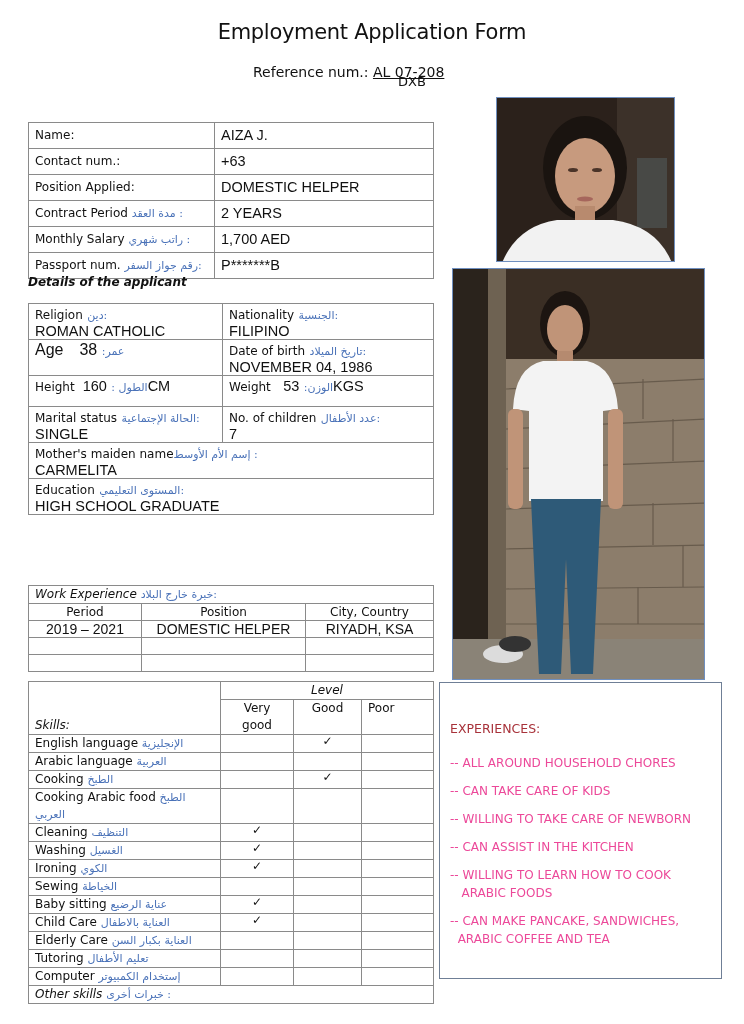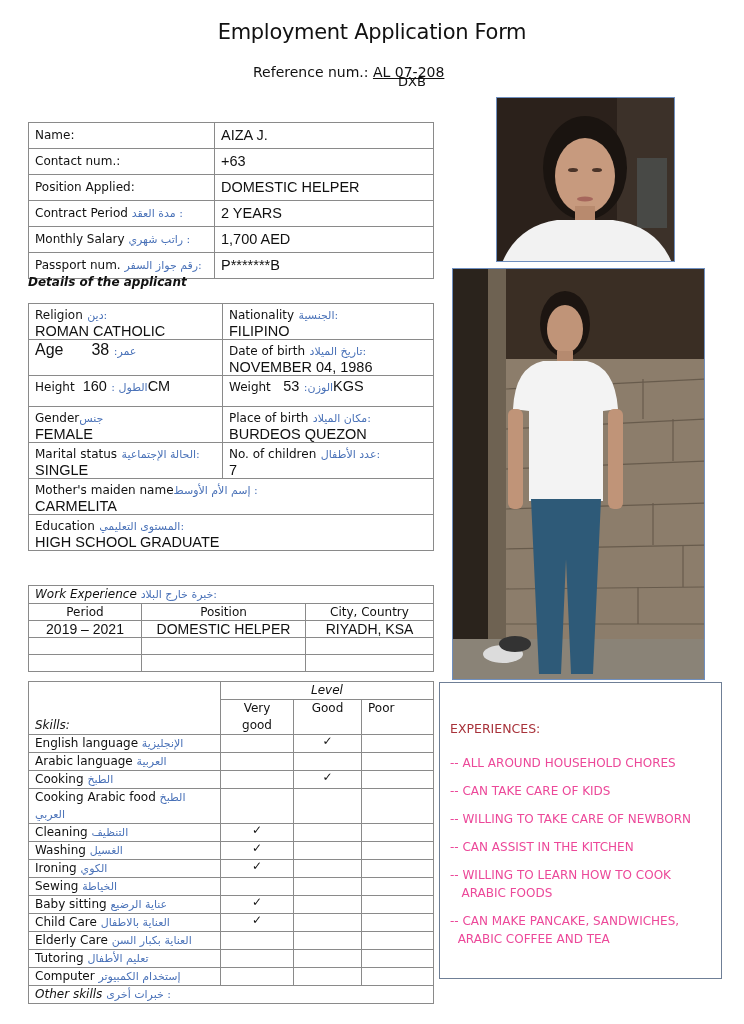--- a/index.html
+++ b/index.html
@@ -103,45 +103,35 @@
       <span class="val">ROMAN CATHOLIC</span>
     </td>
     <td>
       <span class="lbl">Nationality</span> <span class="ar">الجنسية:</span><br>
       <span class="val">FILIPINO</span>
     </td>
   </tr>
   <tr class="row">
     <td class="l">
       <span class="big">Age</span><span class="ar">عمر:</span>
-      <span class="big" style="margin-left:28px">38</span>
+      <span class="big" style="margin-left:16px">38</span>
     </td>
     <td>
       <span class="lbl">Date of birth</span> <span class="ar">تاريخ الميلاد:</span><br>
       <span class="val">NOVEMBER 04, 1986</span>
     </td>
   </tr>
   <tr class="row">
     <td class="l">
       <span class="lbl">Height</span><span class="ar">الطول :</span>
       <span class="val" style="margin-left:8px">160CM</span>
     </td>
     <td>
       <span class="lbl">Weight</span> <span class="ar">الوزن:</span>
       <span class="val" style="margin-left:8px">53KGS</span>
-    </td>
-  </tr>
-  <tr class="row">
-    <td class="l">
-      <span class="lbl">Gender</span><span class="ar">جنس</span><br>
-      <span class="val">FEMALE</span>
-    </td>
-    <td>
-      <span class="lbl">Place of birth</span> <span class="ar">مكان الميلاد:</span><br>
-      <span class="val">BURDEOS QUEZON</span>
     </td>
   </tr>
   <tr class="row">
     <td class="l">
       <span class="lbl">Marital status</span> <span class="ar">الحالة الإجتماعية:</span><br>
       <span class="val">SINGLE</span>
     </td>
     <td>
       <span class="lbl">No. of children</span> <span class="ar">عدد الأطفال:</span><br>
       <span class="val">7</span>

